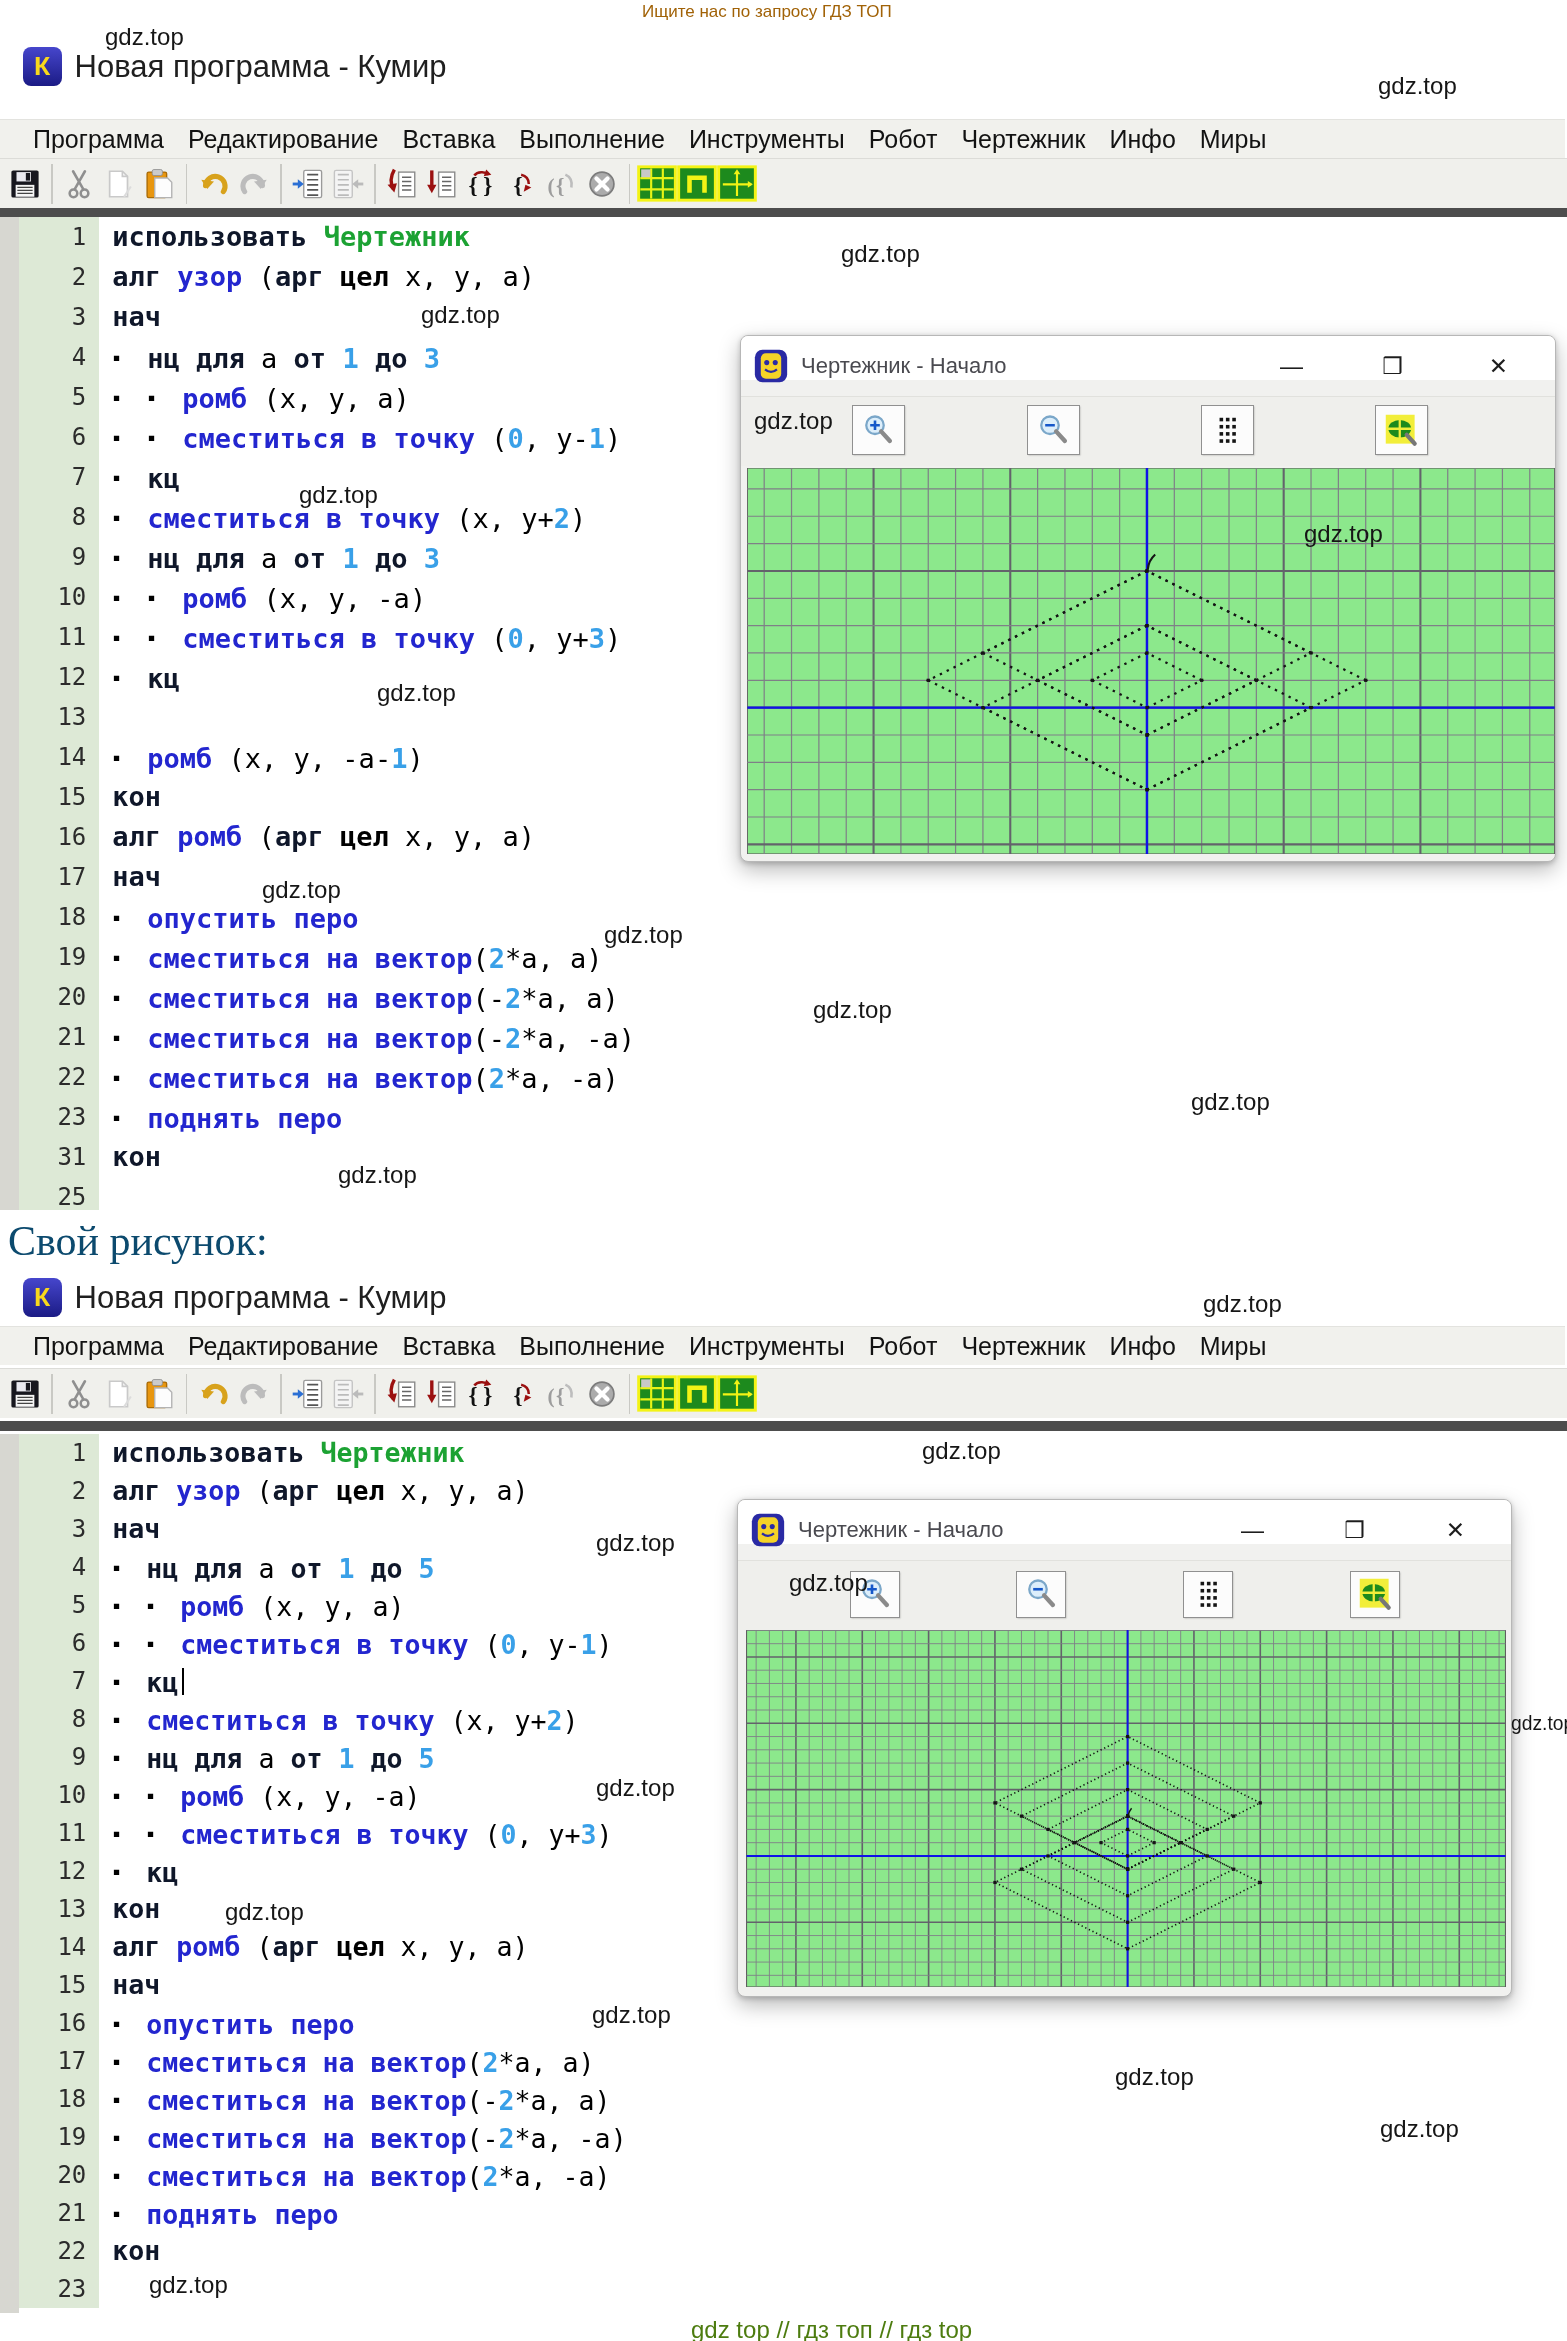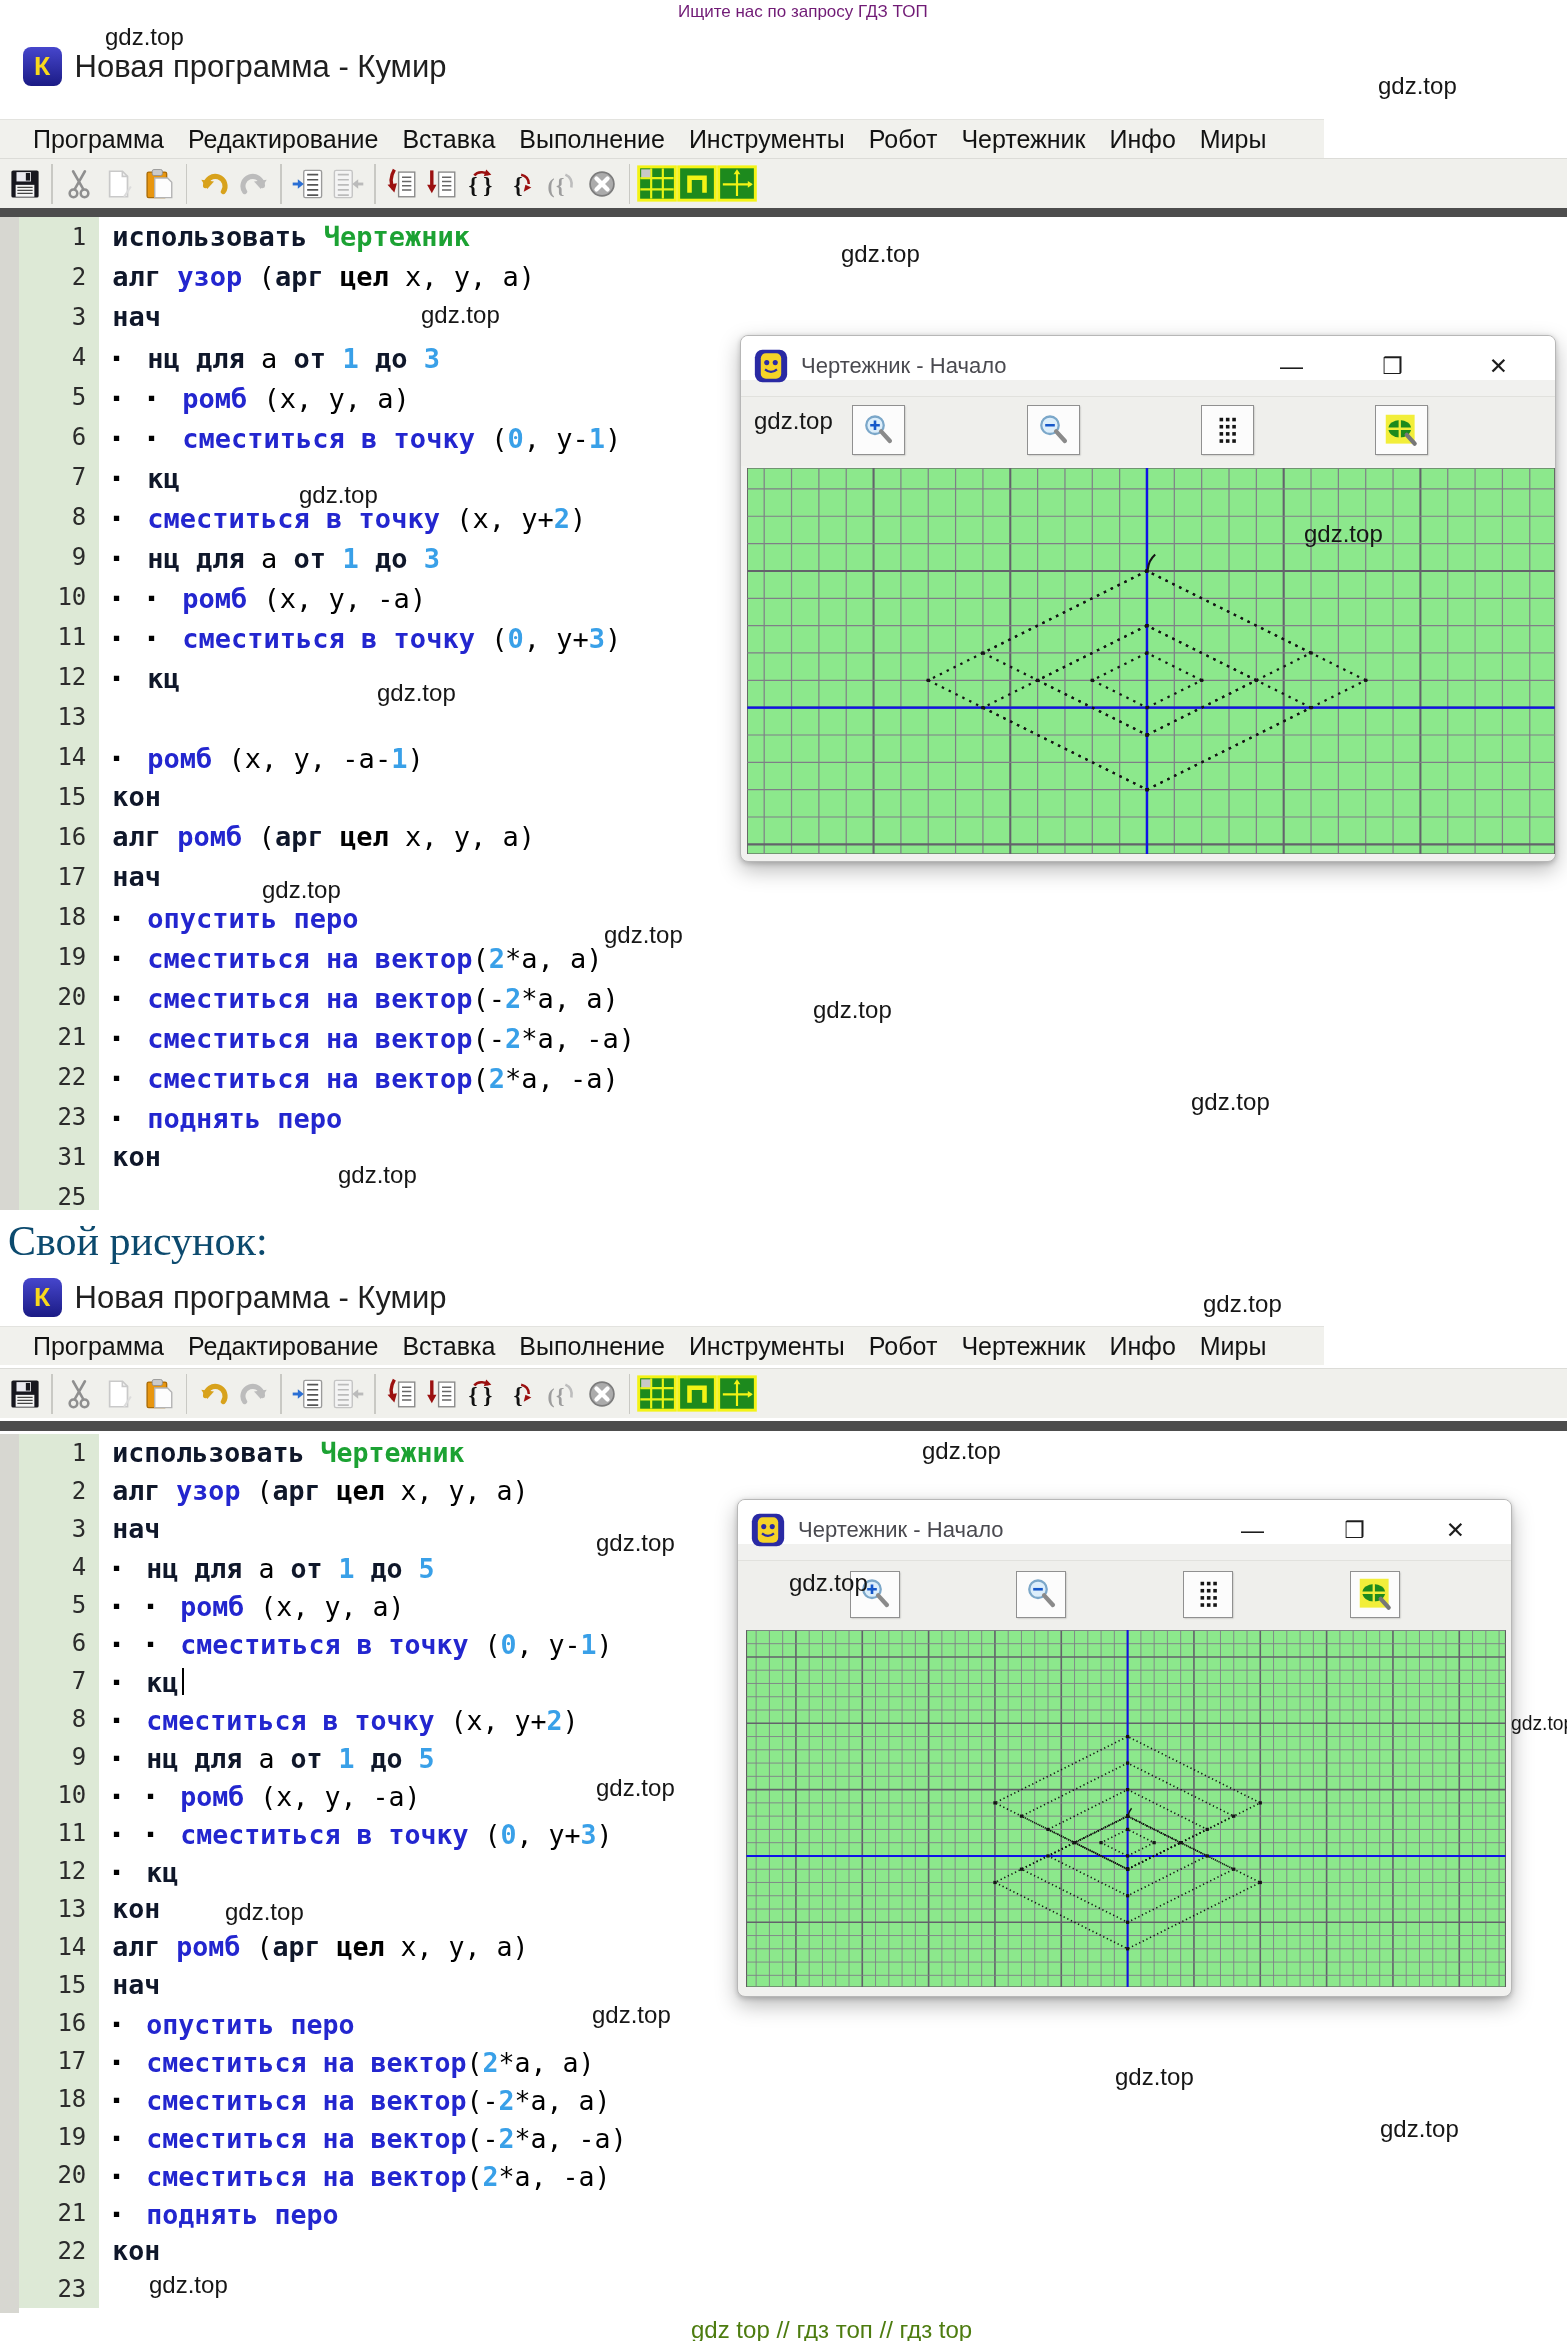--- a/index.html
+++ b/index.html
@@ -1,32 +1,32 @@
 <!DOCTYPE html>
 <html style="font-size:13px"><head>
 <meta charset="utf-8">
 <style>
   html,body{margin:0;padding:0}
   body{width:1568px;height:2342px;position:relative;background:#fff;
        font-family:"Liberation Sans",sans-serif;overflow:hidden}
-  .banner{position:absolute;left:678px;top:1.6px;font-size:17px;color:#701a75;z-index:9}
+  .banner{position:absolute;left:642px;top:1.6px;font-size:17px;color:#a16207;z-index:9}
   .footer{position:absolute;left:691px;top:2316px;font-size:24px;color:#4d7c0f;z-index:9}
   .wm{position:absolute;color:#161616;font-size:24px;z-index:8;white-space:nowrap}
   .heading{position:absolute;left:8px;top:1217px;font-size:42px;color:#0c4a6e;
            font-family:"Liberation Serif",serif;z-index:2}
 
   
   .title-row{position:absolute;left:22.5px;display:flex;align-items:center;gap:13px;z-index:1}
   #title1{top:47px}  #title2{top:1278px}
   .k-icon{width:39px;height:39px;border-radius:8px;background:linear-gradient(#4646cc,#1b1b85);
           color:#f8d81c;font-weight:bold;font-size:26.6px;display:flex;align-items:center;justify-content:center}
   .win-title{font-size:31px;color:#1f1f1f}
 
   
-  .menubar{position:absolute;left:0;width:1324px;height:39px;background:#f1f1ed;
+  .menubar{position:absolute;left:0;width:1565px;height:39px;background:#f1f1ed;
            border-top:0.8px solid #e3e3df;display:flex;align-items:center;padding-left:21px;box-sizing:border-box;z-index:1}
   #menu1{top:119px}  #menu2{top:1326px}
   .menu-item{font-size:25px;color:#121212;padding:0 12px;white-space:nowrap}
   .toolbar{position:absolute;left:0;width:1568px;height:50px;background:#f0f0ec;
            border-top:0.8px solid #dcdcd8;display:flex;align-items:center;padding-left:4.8px;box-sizing:border-box;z-index:1}
   #tools1{top:158px} #tools2{top:1368px}
   .tb-btn{width:40px;height:40px;display:flex;align-items:center;justify-content:center;flex:0 0 auto}
   .tb-sep{width:1.6px;height:40px;background:#c9c9c4;margin:0 6.4px;flex:0 0 auto}
   .band{position:absolute;left:0;width:1568px;height:9.7px;background:#4d4d4d;z-index:1}
   #band1{top:208px} #band2{top:1421px}

